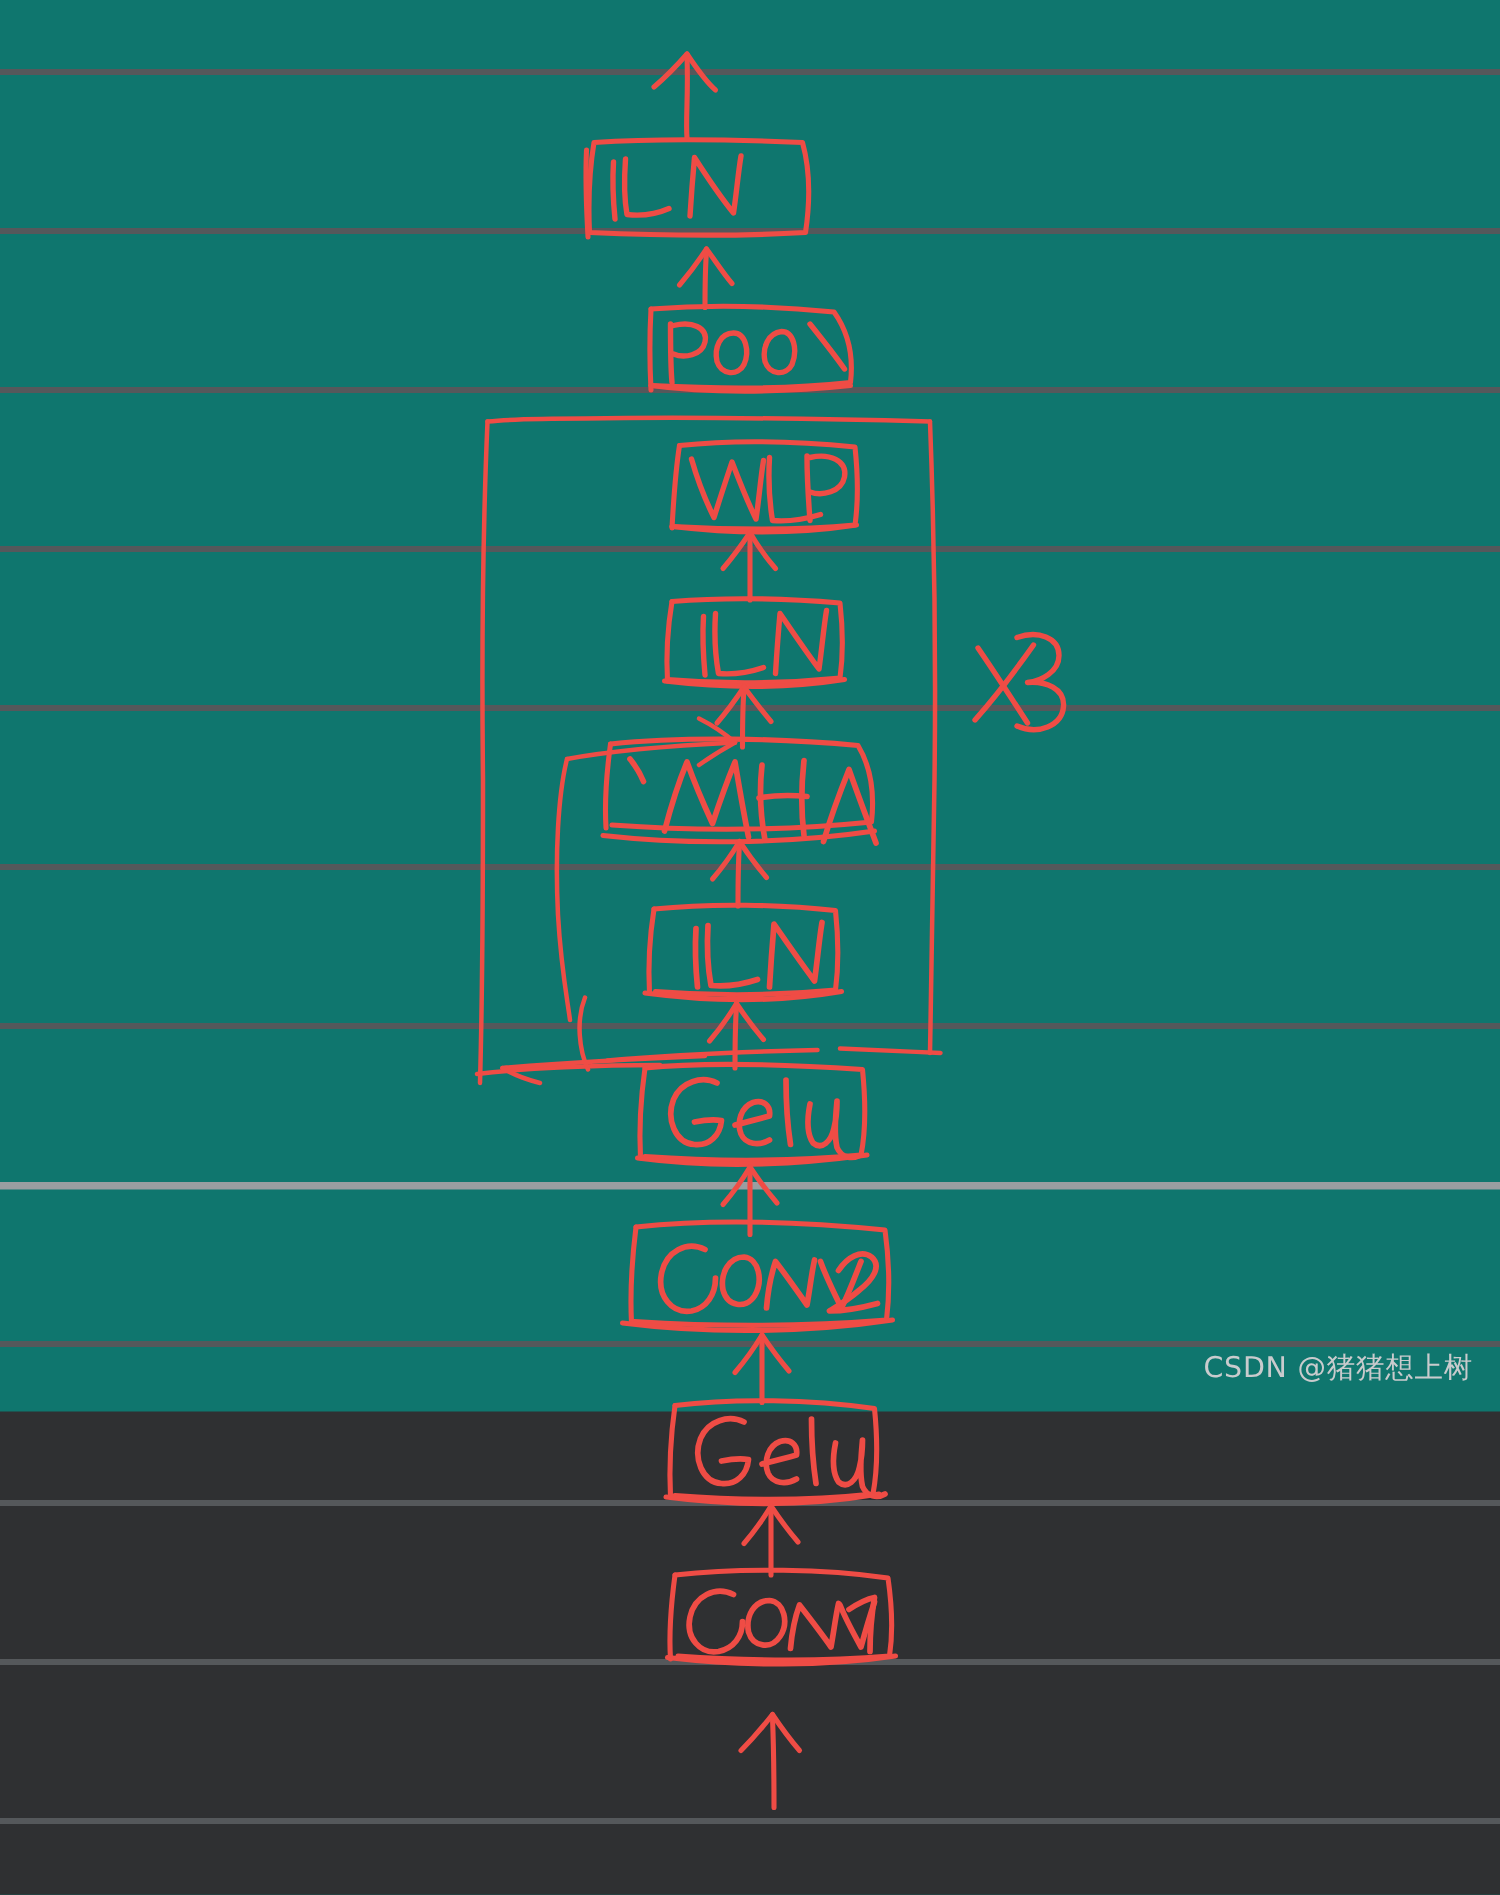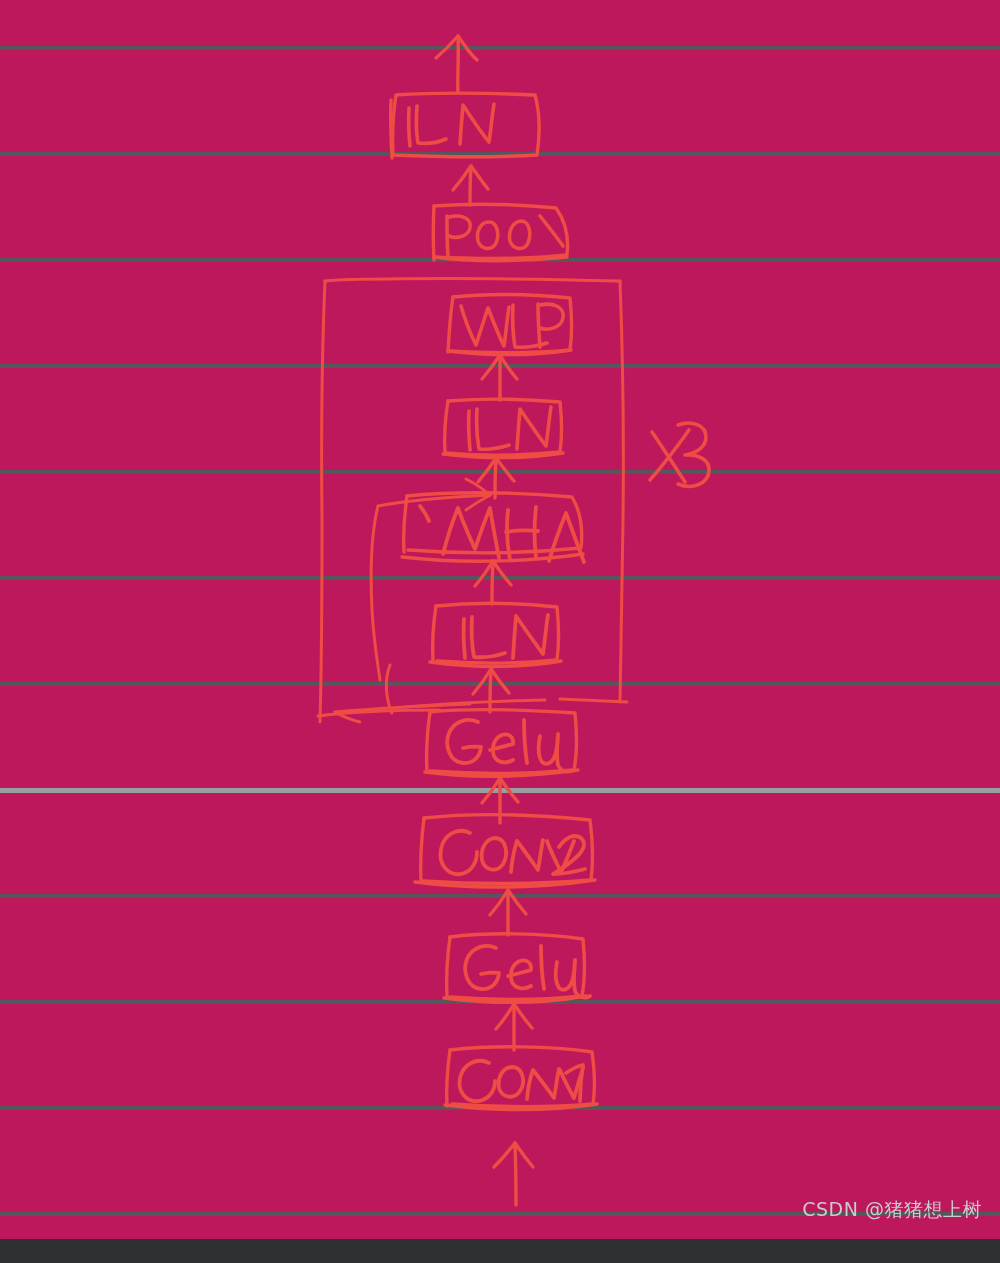--- a/index.html
+++ b/index.html
@@ -10,22 +10,22 @@
   }
   body {
     width: 1000px;
     height: 1263px;
     overflow: hidden;
     font-family: "Liberation Sans", sans-serif;
   }
   #canvas-root {
     position: relative;
     width: 1000px;
-    height: 1239px;
-    background: #be185d;
+    height: 941px;
+    background: #0f766e;
   }
   #ruled-lines,
   #sketch-layer {
     position: absolute;
     inset: 0;
     width: 1000px;
     height: 1263px;
   }
   #watermark {
     position: absolute;

